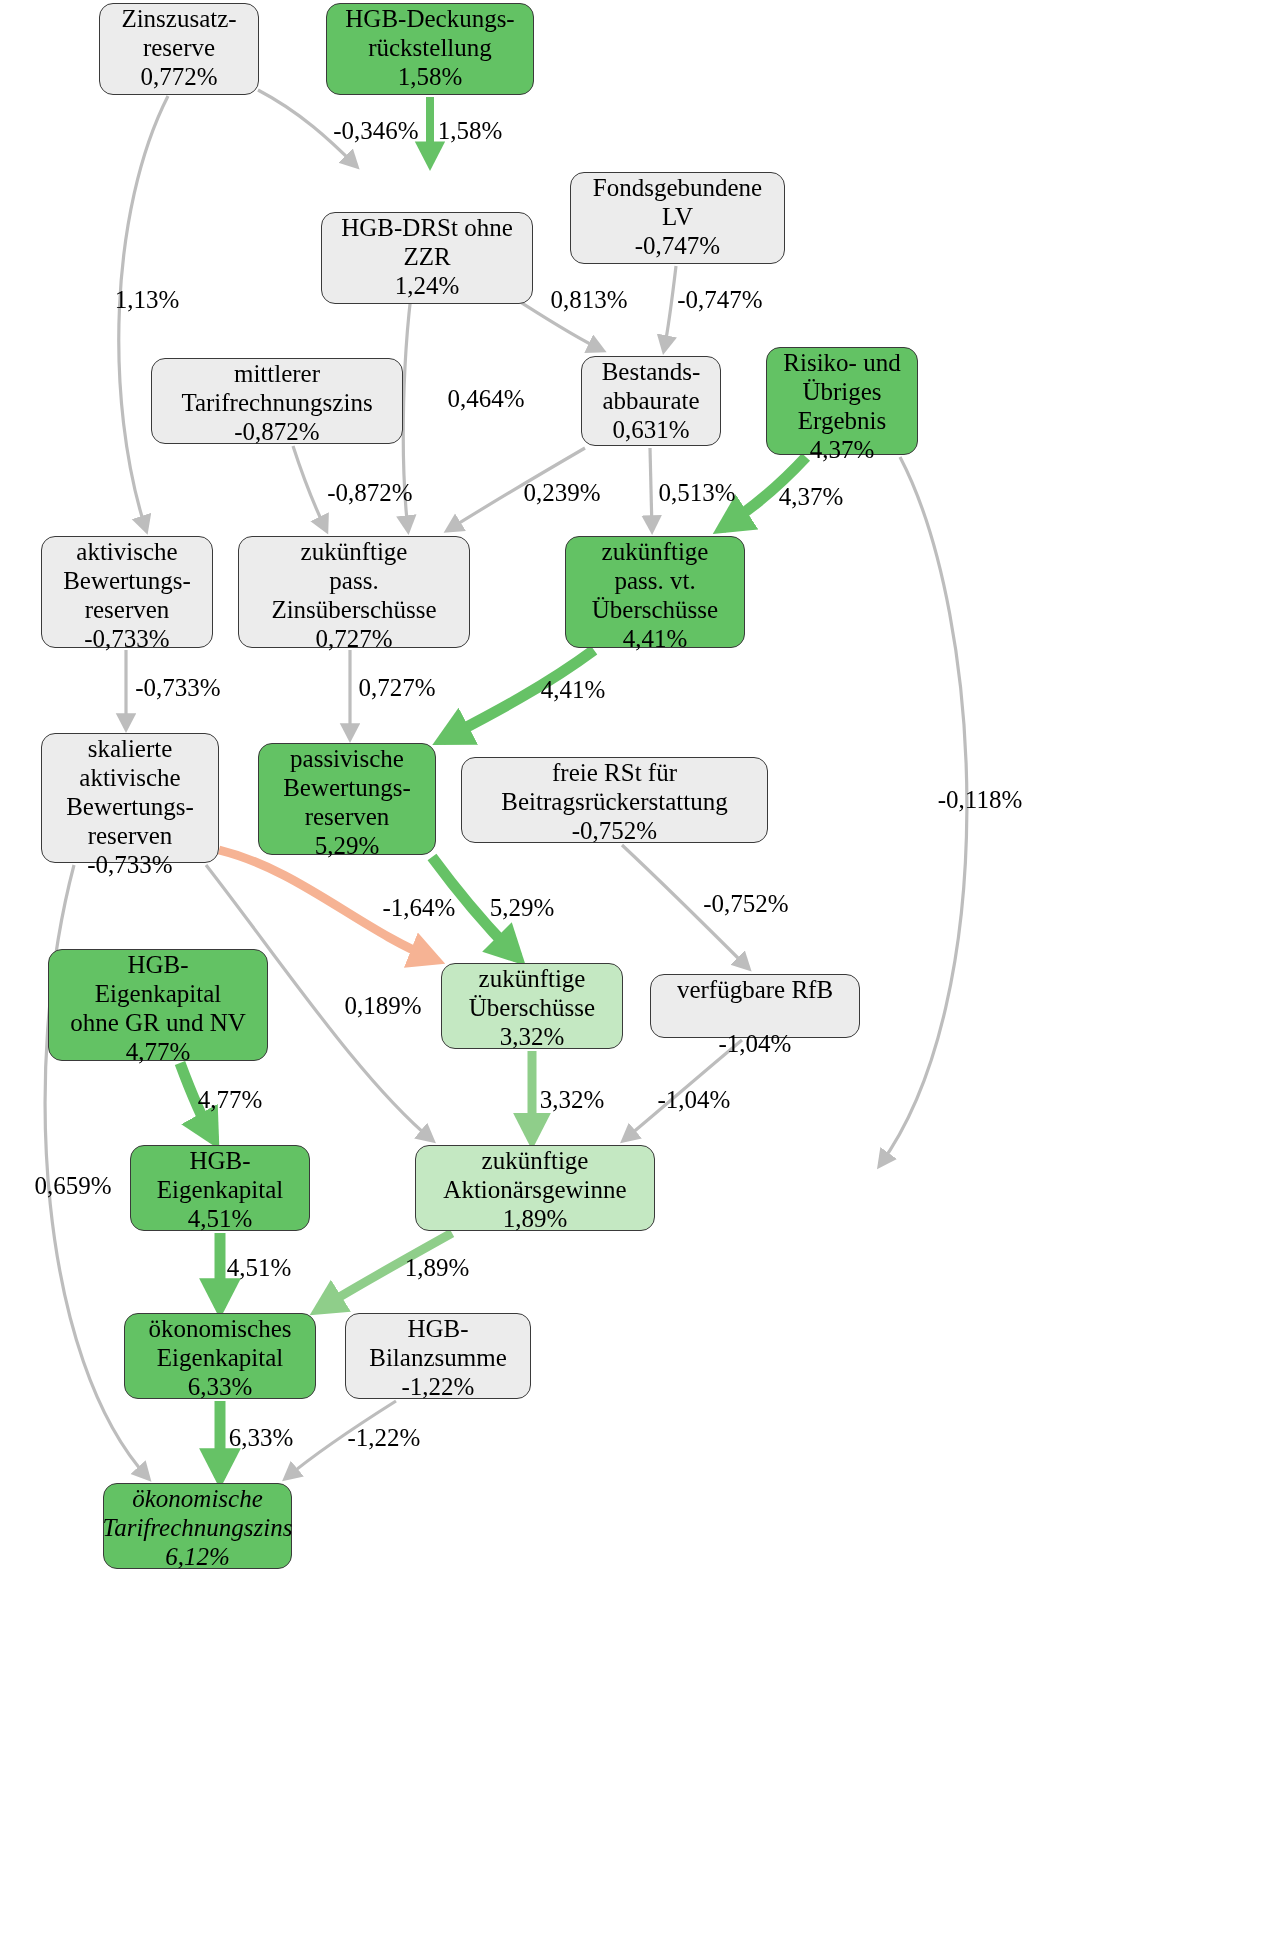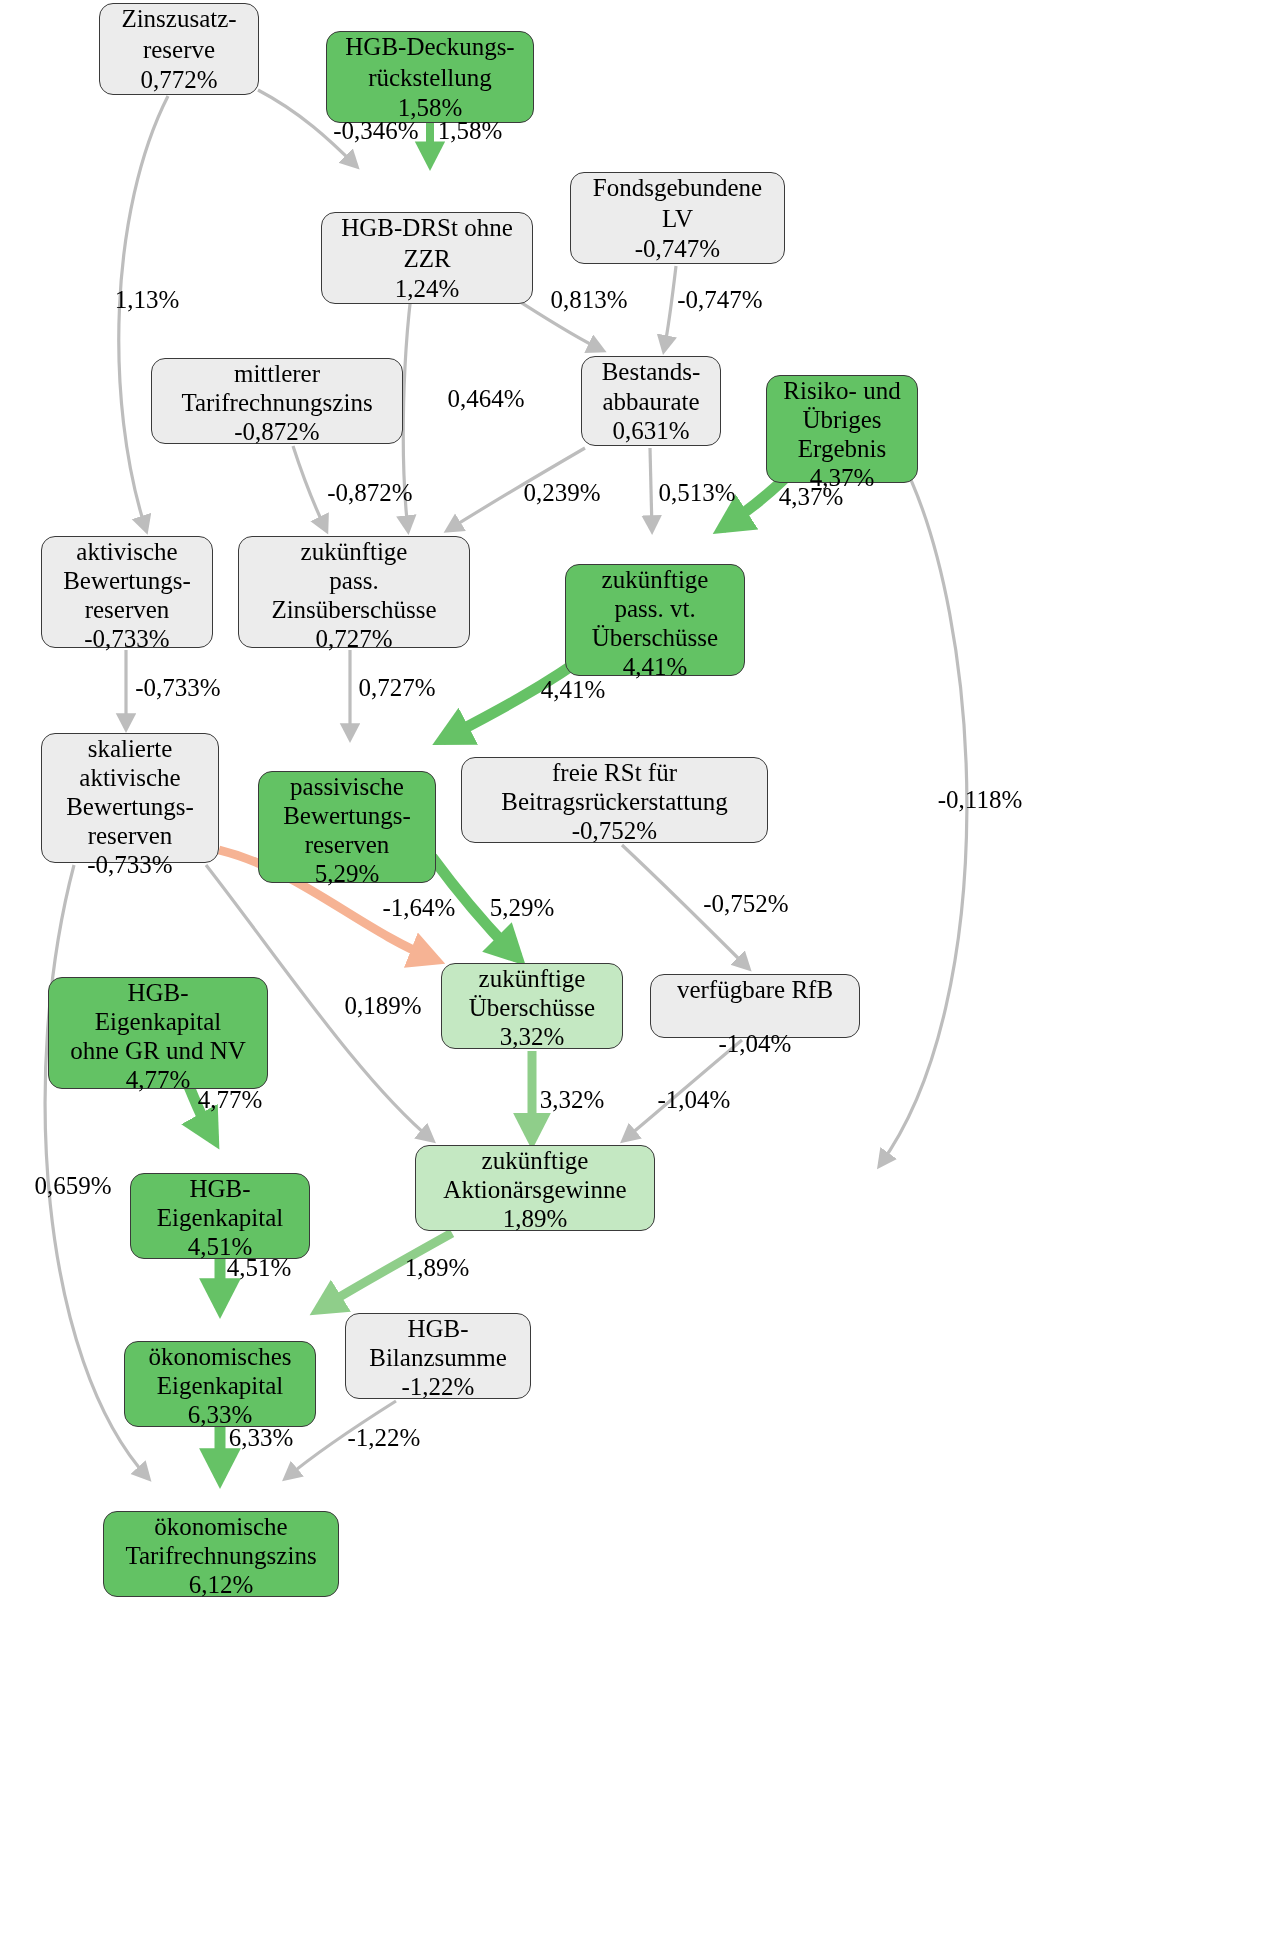--- a/index.html
+++ b/index.html
@@ -2,27 +2,27 @@
 <html><head>
 <meta charset="utf-8">
 <style>
   html,body{margin:0;padding:0;background:#ffffff;}
   body{font-family:"Liberation Serif","DejaVu Serif",serif;}
   #stage{position:relative;width:1280px;height:1940px;background:#fff;overflow:hidden;}
   svg#edges{position:absolute;left:0;top:0;width:1280px;height:1940px;}
   .node{
     position:absolute;box-sizing:border-box;
     border:1.6px solid #3a3a3a;border-radius:14px;
-    display:flex;flex-direction:column;align-items:center;justify-content:space-between;
+    display:flex;flex-direction:column;align-items:center;justify-content:flex-start;
     text-align:center;line-height:1.16;color:#000;
     font-size:25px;
   }
   .node .ln{display:block;white-space:nowrap;}
   .n-grey{background:#ececec;}
-  .n-green{background:#63c264;margin-top:28px;}
+  .n-green{background:#63c264;}
   .n-green-light{background:#c4e8c2;}
   .elabel{
     position:absolute;font-size:25px;color:#000;white-space:nowrap;
     transform:translate(-50%,-50%);
   }
 </style>
 </head>
 <body>
 
 <div id="stage">
@@ -171,21 +171,21 @@
       <div class="node n-green" style="left: 124px; top: 1313px; width: 192px; height: 86px;">
         <span class="ln">ökonomisches</span>
         <span class="ln">Eigenkapital</span>
         <span class="ln">6,33%</span>
       </div>
       <div class="node n-grey" style="left: 345px; top: 1313px; width: 186px; height: 86px;">
         <span class="ln">HGB-</span>
         <span class="ln">Bilanzsumme</span>
         <span class="ln">-1,22%</span>
       </div>
-      <div class="node n-green" style="left: 103px; top: 1483px; width: 236px; height: 86px;">
+      <div class="node n-green" style="left: 103px; top: 1483px; width: 189px; height: 86px; font-style: italic;">
         <span class="ln">ökonomische</span>
         <span class="ln">Tarifrechnungszins</span>
         <span class="ln">6,12%</span>
       </div>
     </div>
   <div id="label-layer">
       <div class="elabel" style="left: 376px; top: 131px;">-0,346%</div>
       <div class="elabel" style="left: 470px; top: 131px;">1,58%</div>
       <div class="elabel" style="left: 147px; top: 300px;">1,13%</div>
       <div class="elabel" style="left: 589px; top: 300px;">0,813%</div>

